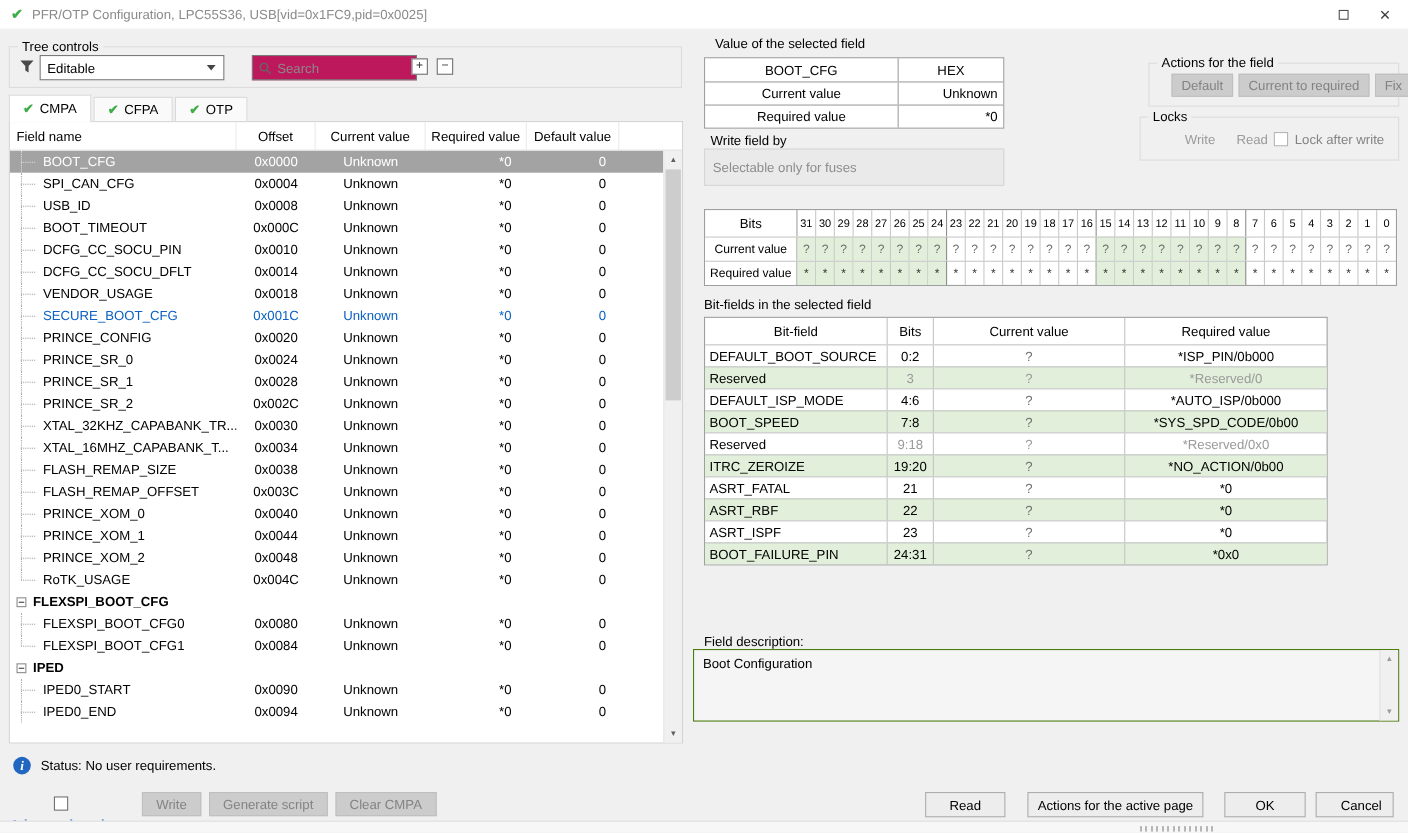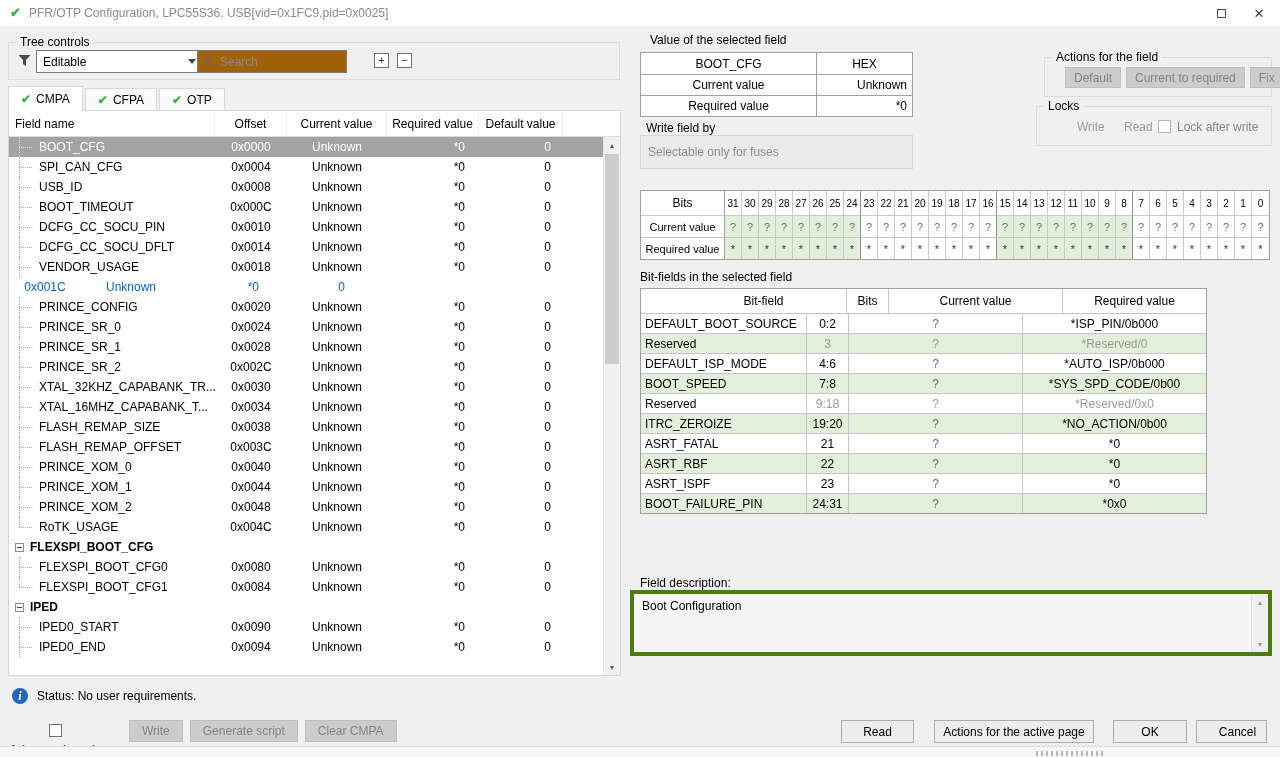--- a/index.html
+++ b/index.html
@@ -17,21 +17,21 @@
   
   .grp { position: absolute; border: 1px solid #dcdcdc; }
   .grp-label { position: absolute; top: -8px; left: 7px; background: #f0f0f0; padding: 0 4px; white-space: nowrap; }
 
   
   .tc-grp { left: 8px; top: 42px; width: 612px; height: 38px; }
   .filter-icon { position: absolute; left: 9px; top: 11px; }
   .combo { position: absolute; left: 27px; top: 7px; width: 168px; height: 23px; background: #fff; border: 1px solid #7a7a7a; display: flex; align-items: center; }
   .combo-text { flex: 1; padding-left: 6px; }
   .combo-arrow { width: 0; height: 0; border-left: 4px solid transparent; border-right: 4px solid transparent; border-top: 5px solid #444; margin-right: 7px; }
-  .searchbox { position: absolute; left: 188px; top: 7px; width: 150px; height: 23px; background: #a16207; border: 1px solid #7a7a7a; display: flex; align-items: center; padding-left: 5px; }
+  .searchbox { position: absolute; left: 220px; top: 7px; width: 150px; height: 23px; background: #be185d; border: 1px solid #7a7a7a; display: flex; align-items: center; padding-left: 5px; }
   .search-input { border: none; outline: none; flex: 1; min-width: 0; font: 12px "Liberation Sans", sans-serif; background: transparent; margin-left: 5px; }
   .search-input::placeholder { color: #8a8a8a; }
   .sq-btn { position: absolute; top: 10px; width: 15px; height: 15px; border: 1px solid #6f6f6f; background: #fff; display: flex; align-items: center; justify-content: center; font-size: 11px; line-height: 1; color: #333; }
   .sq-expand { left: 365px; } .sq-collapse { left: 388px; }
 
   
   .tabs { position: absolute; left: 8px; top: 86px; height: 25px; display: flex; z-index: 3; }
   .tab { height: 23px; margin-top: 2px; background: #fafafa; border: 1px solid #d9d9d9; display: flex; align-items: center; gap: 5px; padding: 0 12px; margin-right: 2px; }
   .tab.active { height: 25px; margin-top: 0; background: #fff; border-bottom: none; }
   .tab-check { color: #3fae49; font-size: 12px; font-weight: bold; }
@@ -106,32 +106,32 @@
   .bcell.grp-b { border-right-color: #8f8f8f; }
   .bcell.lastcol { border-right: none; }
   .bcell.green { background: #e2efda; }
   .bcell.cur { color: #6e6e6e; }
   .bcell.req { color: #333; }
 
   
   .bf-label { left: 640px; top: 270px; }
   .bft { position: absolute; left: 640px; top: 288px; width: 567px; border: 1px solid #9f9f9f; background: #fff; }
   .bft .r { display: flex; height: 20px; border-top: 1px solid #c4c4c4; align-items: stretch; }
-  .bft .r.h { height: 24px; border-top: none; padding-left: 40px; }
+  .bft .r.h { height: 24px; border-top: none; }
   .bf-name { width: 166px; border-right: 1px solid #c4c4c4; display: flex; align-items: center; padding-left: 4px; overflow: hidden; white-space: nowrap; }
   .bf-bits { width: 42px; border-right: 1px solid #c4c4c4; display: flex; align-items: center; justify-content: center; }
   .bf-cur { width: 174px; border-right: 1px solid #c4c4c4; display: flex; align-items: center; justify-content: center; color: #6e6e6e; }
   .bf-req { flex: 1; display: flex; align-items: center; justify-content: center; }
   .bft .r.h div { justify-content: center; padding-left: 0; color: #000; }
   .bft .r.green { background: #e2efda; }
   .bft .r.muted .bf-bits, .bft .r.muted .bf-cur, .bft .r.muted .bf-req { color: #9a9a9a; }
 
   
   .desc-label { left: 640px; top: 576px; }
-  .desc-area { position: absolute; left: 630px; top: 590px; width: 642px; height: 66px; background: #f5f5f5; border: 4px solid #4d7c0f; }
+  .desc-area { position: absolute; left: 630px; top: 590px; width: 642px; height: 66px; background: #f5f5f5; border: 1px solid #4d7c0f; }
   .desc-text { position: absolute; left: 8px; top: 5px; }
   .desc-scroll { position: absolute; right: 0; top: 0; bottom: 0; width: 17px; background: #f0f0f0; border-left: 1px solid #e0e0e0; }
   .desc-scroll .varrow { color: #9a9a9a; }
 
   
   .btn-read { position: absolute; left: 841px; top: 720px; width: 73px; }
   .btn-actions-page { position: absolute; left: 934px; top: 720px; width: 160px; }
   .btn-ok { position: absolute; left: 1113px; top: 720px; width: 74px; }
   .btn-cancel { position: absolute; left: 1196px; top: 720px; width: 71px; padding-left: 24px; }
 
@@ -271,20 +271,24 @@
           <div class="tree"></div>
           <div class="fname">VENDOR_USAGE</div>
         </div>
         <div class="c-offset">0x0018</div>
         <div class="c-current">Unknown</div>
         <div class="c-required">*0</div>
         <div class="c-default">0</div>
         <div class="c-extra"></div>
       </div>
       <div class="frow child link">
+        <div class="c-name">
+          <div class="tree"></div>
+          <div class="fname">SECURE_BOOT_CFG</div>
+        </div>
         <div class="c-offset">0x001C</div>
         <div class="c-current">Unknown</div>
         <div class="c-required">*0</div>
         <div class="c-default">0</div>
         <div class="c-extra"></div>
       </div>
       <div class="frow child">
         <div class="c-name">
           <div class="tree"></div>
           <div class="fname">PRINCE_CONFIG</div>

